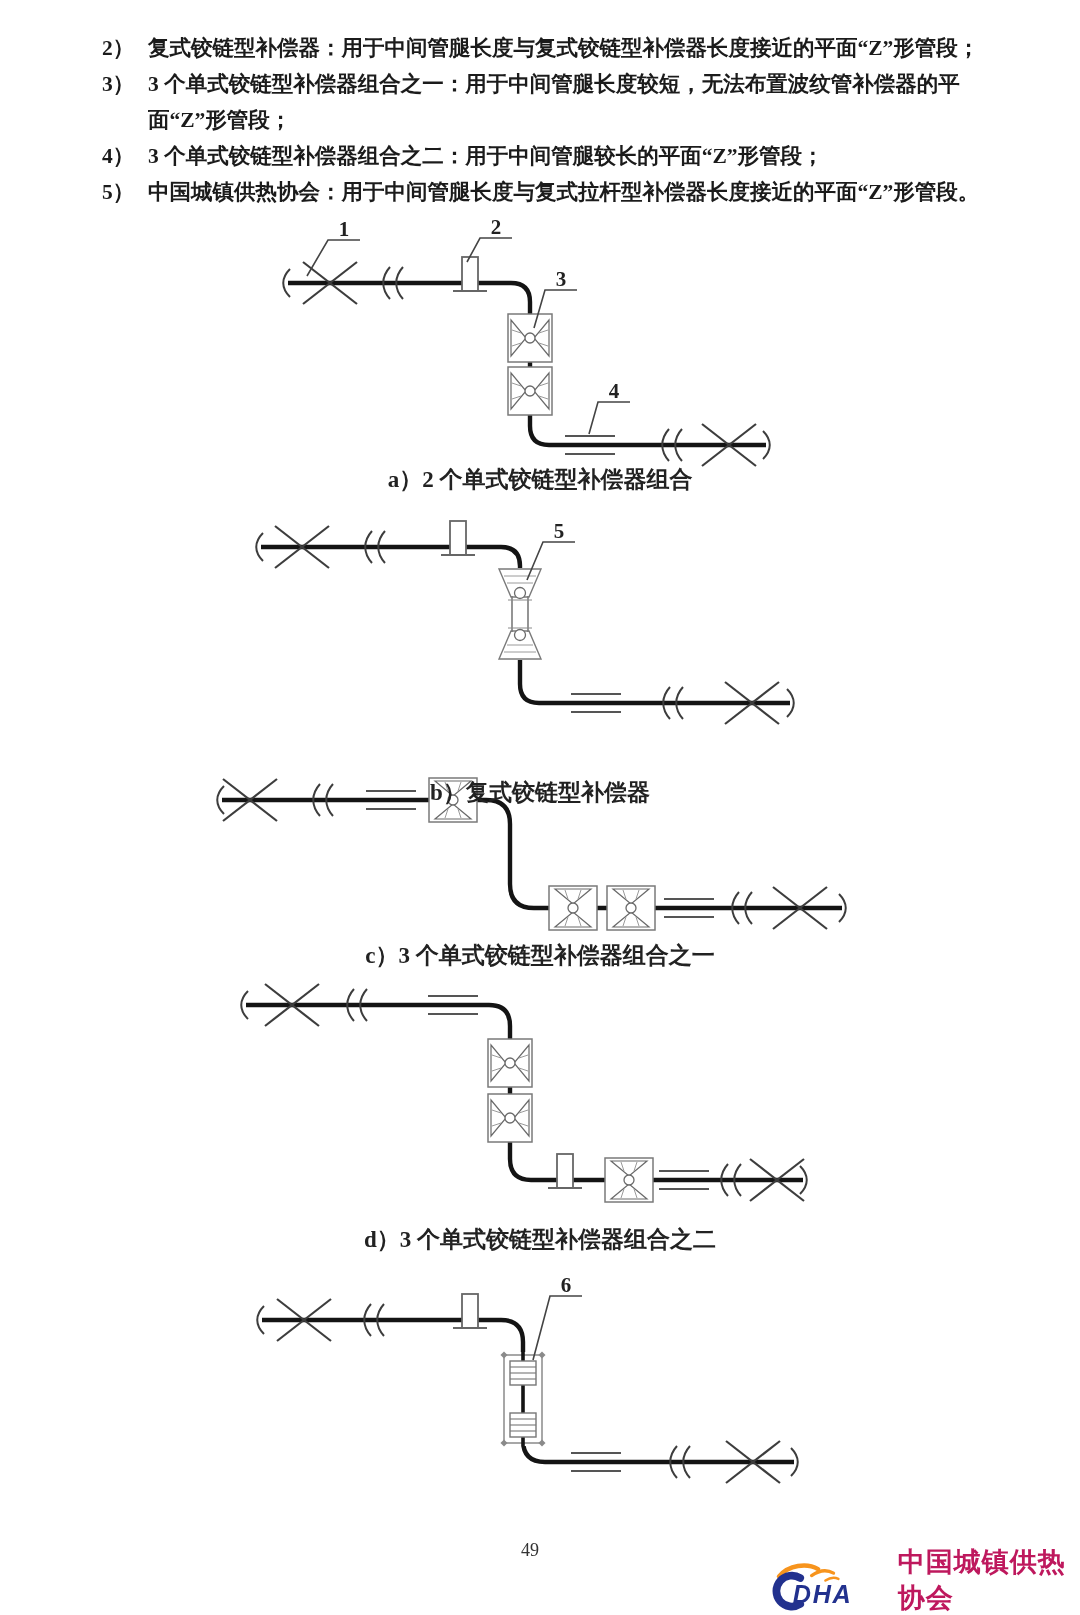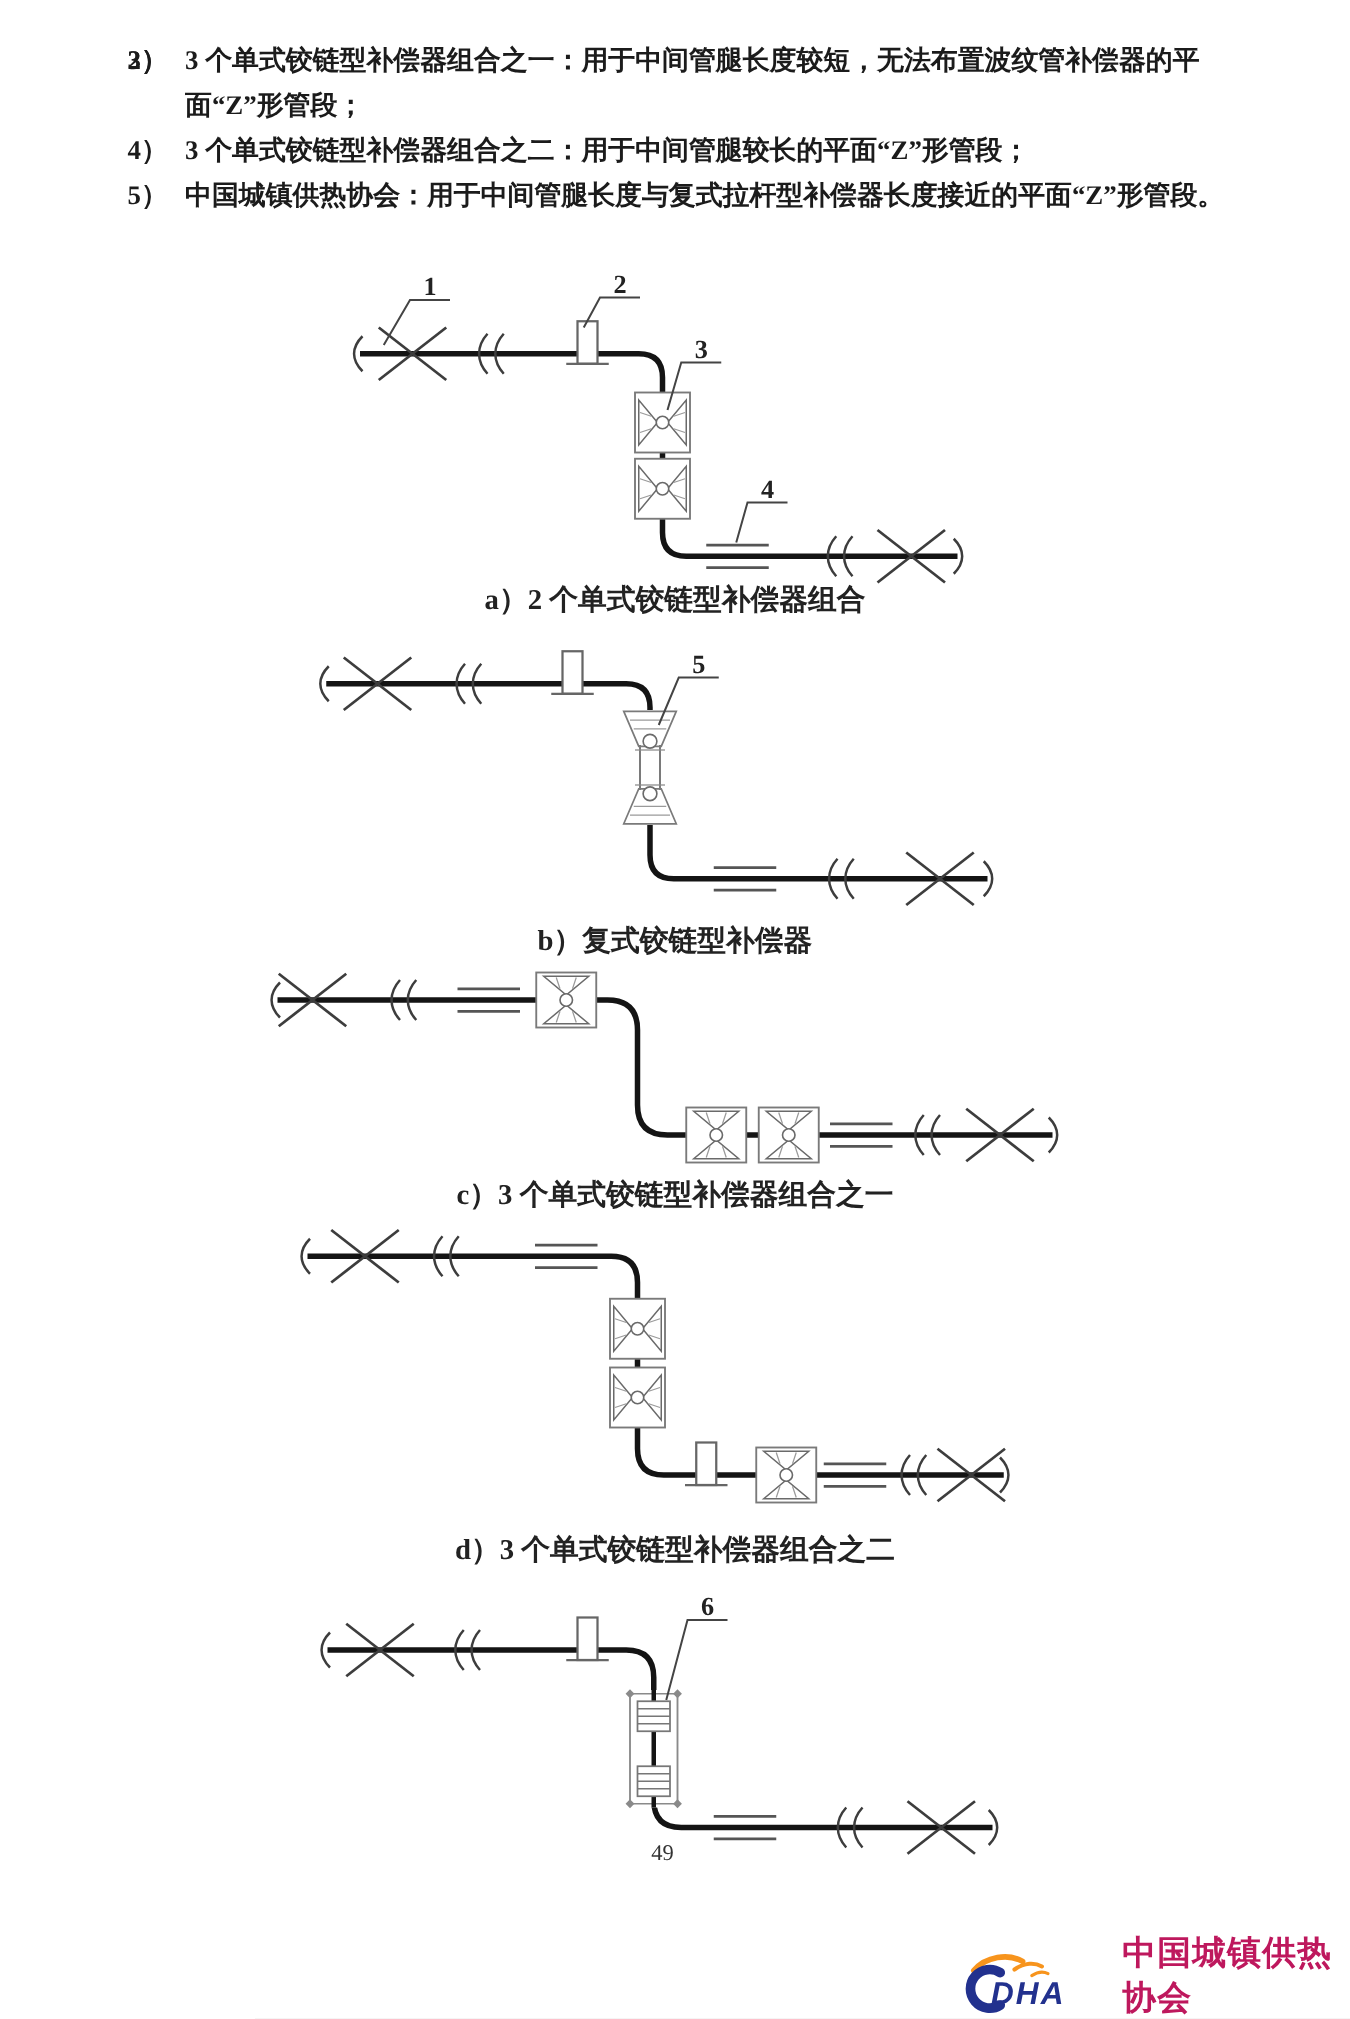--- a/index.html
+++ b/index.html
@@ -8,38 +8,39 @@
     font-family:"Liberation Serif","DejaVu Serif",serif;color:#1b1b1b;
     overflow:hidden;margin:0 auto;
   }
   .intro{position:absolute;left:102px;top:30px;width:922px;font-size:21.5px;line-height:36px;font-weight:600;}
   .intro-item{position:relative;padding-left:46px;}
   .intro-num{position:absolute;left:0;top:0;}
   .caption{
     position:absolute;left:10px;width:1060px;text-align:center;
     font-size:23px;font-weight:600;color:#222;
   }
-  .cap-a{top:464px;} .cap-b{top:737px;text-align:center;} .cap-c{top:940px;} .cap-d{top:1224px;text-align:center;}
+  .cap-a{top:464px;} .cap-b{top:777px;text-align:center;} .cap-c{top:940px;} .cap-d{top:1224px;text-align:center;}
   .diagram-svg{position:absolute;left:0;top:0;}
-  .page-number{position:absolute;left:0;top:1472px;width:1060px;text-align:center;font-size:18px;color:#333;}
+  .page-number{position:absolute;left:0;top:1540px;width:1060px;text-align:center;font-size:18px;color:#333;}
   .logo{position:absolute;left:766px;top:1544px;display:flex;align-items:flex-end;gap:8px;}
   .logo-name{
     font-family:"Liberation Sans","DejaVu Sans",sans-serif;
     font-weight:bold;font-size:27px;letter-spacing:1px;color:#be185d;
   }
   svg text.lbl{font-family:"Liberation Serif",serif;font-size:21px;font-weight:600;fill:#222;}
 </style>
 </head>
 <body>
 
 <div class="page">
 
   <div class="intro">
     <div class="intro-item">
       <span class="intro-num">2）</span>
+      <span>复式铰链型补偿器：用于中间管腿长度与复式铰链型补偿器长度接近的平面“Z”形管段；</span>
     </div>
     <div class="intro-item">
       <span class="intro-num">3）</span>
       <span>3 个单式铰链型补偿器组合之一：用于中间管腿长度较短，无法布置波纹管补偿器的平面“Z”形管段；</span>
     </div>
     <div class="intro-item">
       <span class="intro-num">4）</span>
       <span>3 个单式铰链型补偿器组合之二：用于中间管腿较长的平面“Z”形管段；</span>
     </div>
     <div class="intro-item">

